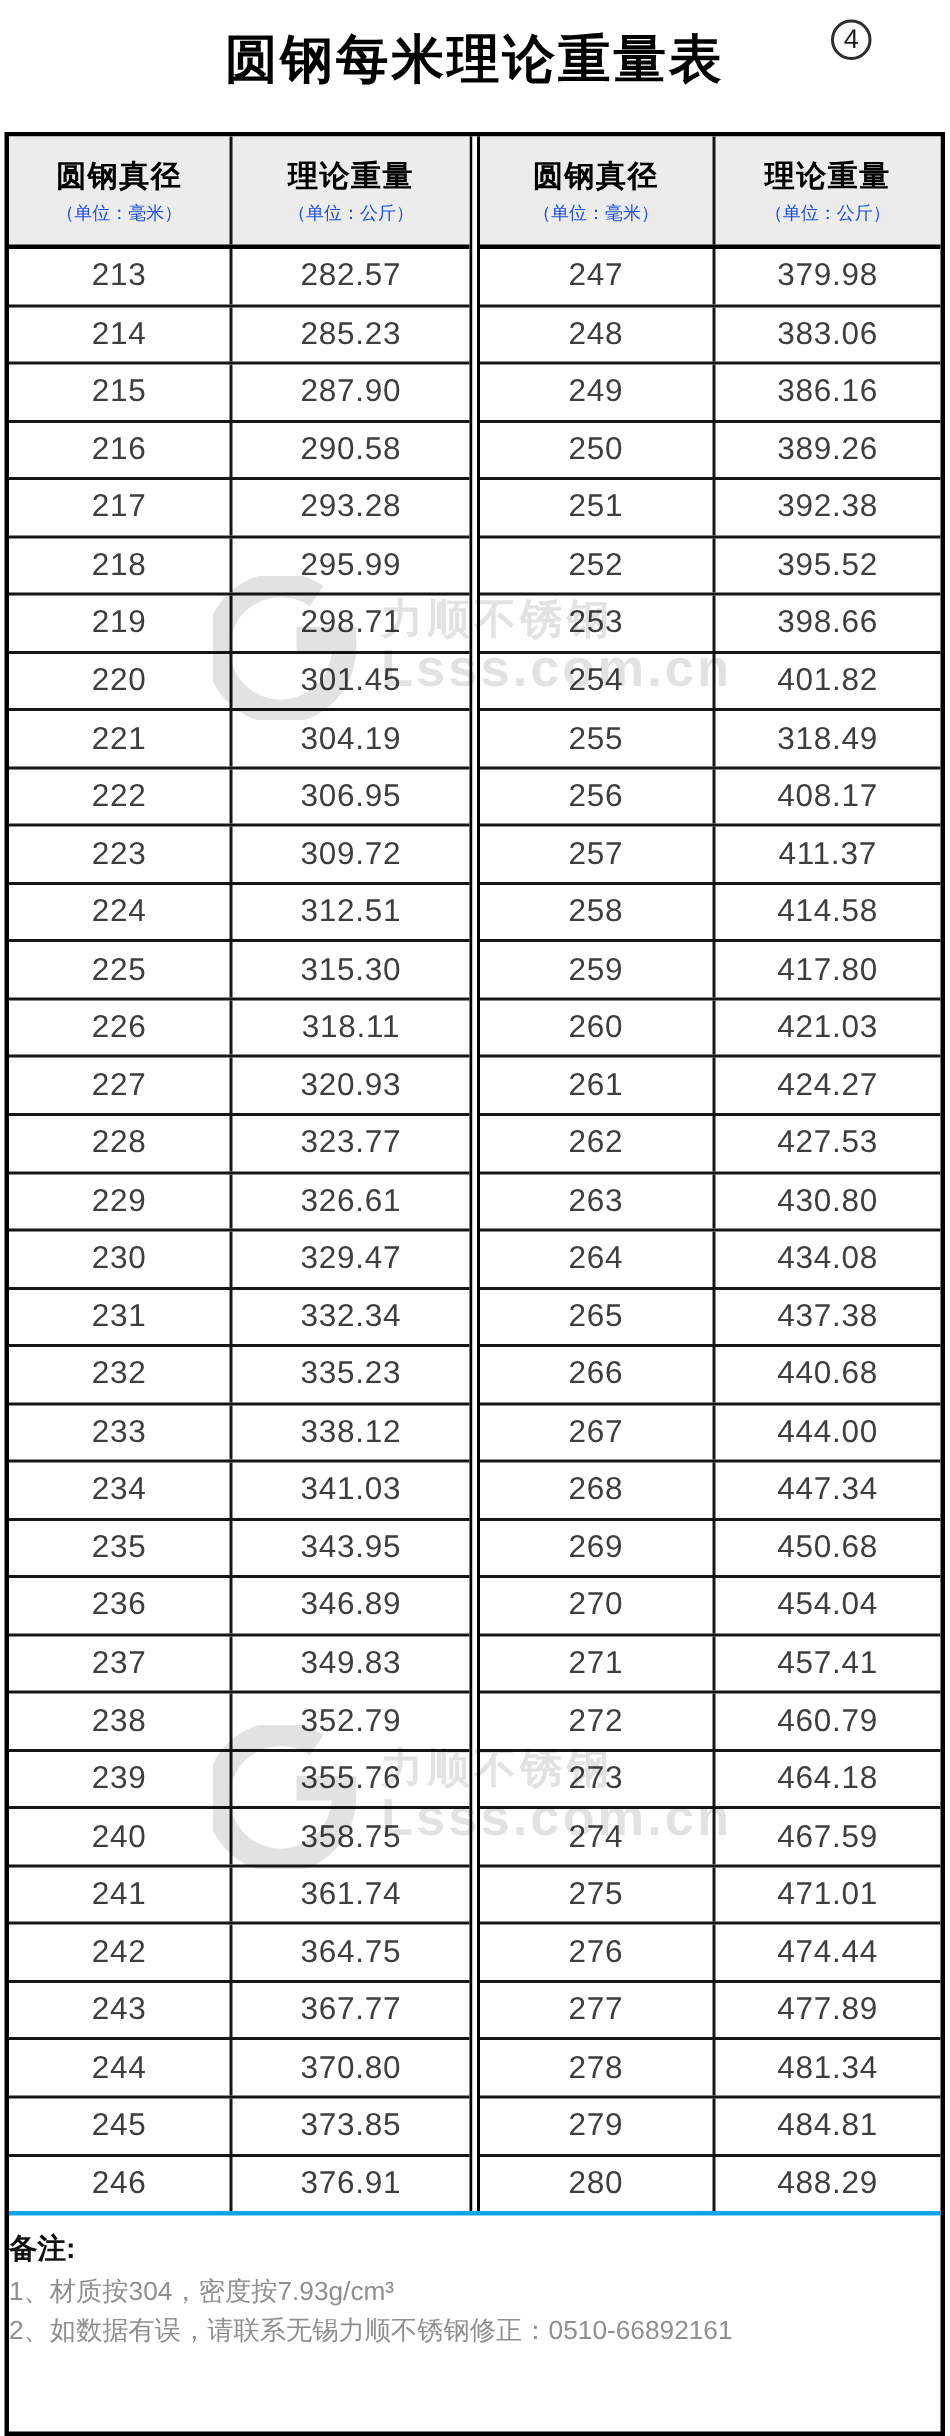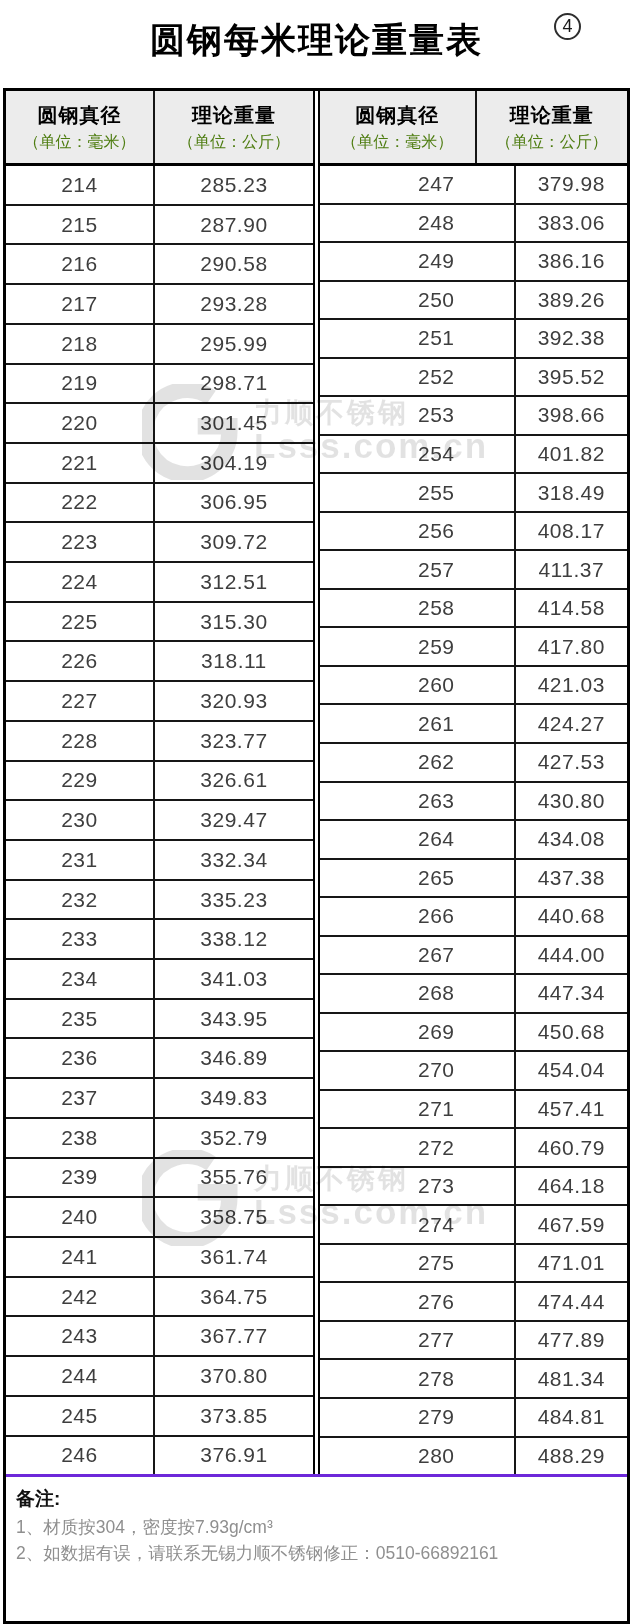--- a/index.html
+++ b/index.html
@@ -23,51 +23,51 @@
     font-size:18px;color:#1a1a1a;box-sizing:border-box;
   }
   
   .outer{
     position:absolute;top:88px;left:3px;right:3px;bottom:0;
     border:3px solid #000;box-sizing:border-box;
     display:flex;flex-direction:column;background:#fff;
   }
   .tables-row{
     flex:0 0 1386px;display:flex;box-sizing:border-box;
-    border-bottom:3px solid #6d28d9;
+    border-bottom:3px solid #0ea5e9;
   }
   .half{flex:1;display:flex;flex-direction:column;min-width:0;}
   .half.left{border-right:2.5px solid #000;}
   .half.right{border-left:2.5px solid #000;}
   .mid-gap{flex:0 0 3px;background:#fff;}
   
   .thead{
     flex:0 0 75px;display:flex;background:#ececec;
     border-bottom:3px solid #000;box-sizing:border-box;
   }
   .hcell{
     flex:1;display:flex;flex-direction:column;
     align-items:center;justify-content:center;gap:3px;box-sizing:border-box;
   }
   .hcell:first-child{border-right:2px solid #161616;flex:0 0 48.5%;}
   .right .hcell:first-child{flex:0 0 51%;}
   .hmain{font-size:20px;font-weight:700;color:#000;letter-spacing:1px;}
-  .hunit{font-size:16px;color:#4d7c0f;}
+  .hunit{font-size:12px;color:#1d4ed8;}
   
   .tbody{flex:1;display:flex;flex-direction:column;}
   .trow{flex:1;display:flex;border-bottom:2px solid #161616;box-sizing:border-box;}
   .tbody .trow:last-child{border-bottom:none;}
   .cell{
     flex:1;display:flex;align-items:center;justify-content:center;
     font-size:21px;color:#3e3e3e;letter-spacing:.5px;box-sizing:border-box;
   }
   .cell:first-child{border-right:2px solid #161616;flex:0 0 48.5%;}
-  .right .cell:first-child{flex:0 0 51%;margin-left:39px;}
-  
-  .notes{flex:1;padding:9px 12px 0 10px;box-sizing:border-box;}
+  .right .cell:first-child{flex:0 0 51%;}
+  
+  .notes{flex:1;padding:9px 12px 0 0;box-sizing:border-box;}
   .notes-label{font-size:19px;font-weight:800;color:#111;margin-bottom:2px;}
   .note-line{font-size:17.5px;color:#8f8f8f;line-height:1.5;}
   
   .watermark{
     position:absolute;left:142px;z-index:5;pointer-events:none;
     display:flex;align-items:center;gap:16px;
     color:rgba(0,0,0,0.115);
   }
   .wm1{top:384px;}
   .wm2{top:1150px;}
@@ -97,20 +97,24 @@
             <div class="hmain">圆钢真径</div>
             <div class="hunit">（单位：毫米）</div>
           </div>
           <div class="hcell">
             <div class="hmain">理论重量</div>
             <div class="hunit">（单位：公斤）</div>
           </div>
         </div>
         <div class="tbody" id="tbody-left">
 
+        <div class="trow" style="">
+            <div class="cell">213</div>
+            <div class="cell">282.57</div>
+          </div>
             <div class="trow" style="">
             <div class="cell">214</div>
             <div class="cell">285.23</div>
           </div>
             <div class="trow" style="">
             <div class="cell">215</div>
             <div class="cell">287.90</div>
           </div>
             <div class="trow" style="">
             <div class="cell">216</div>

